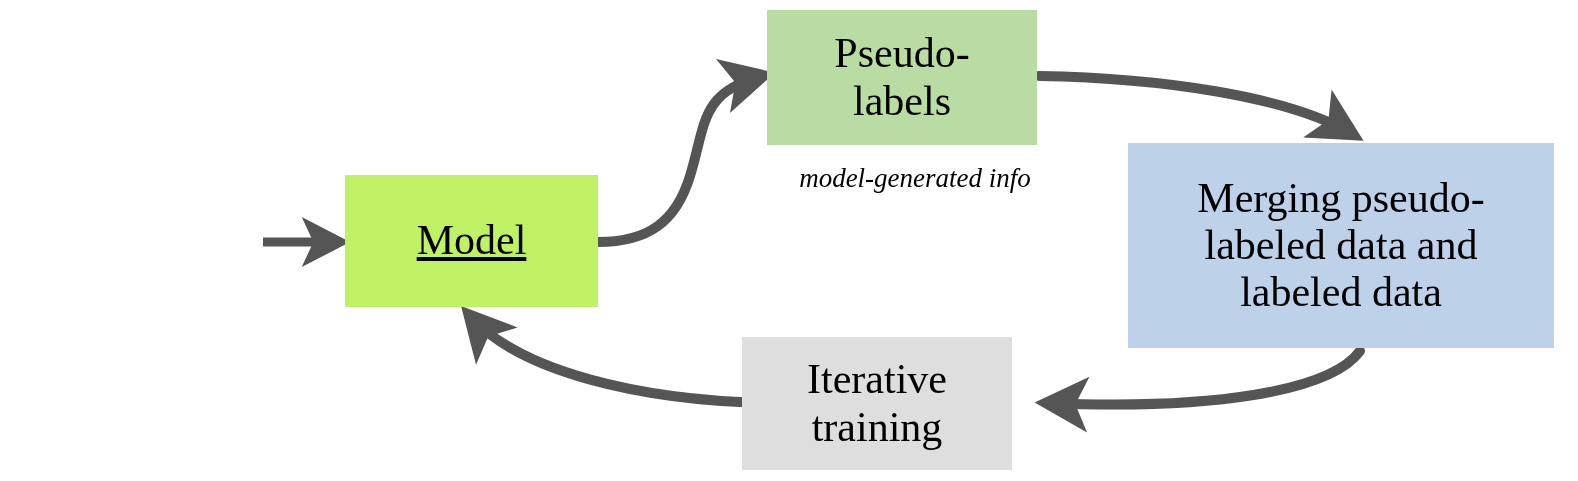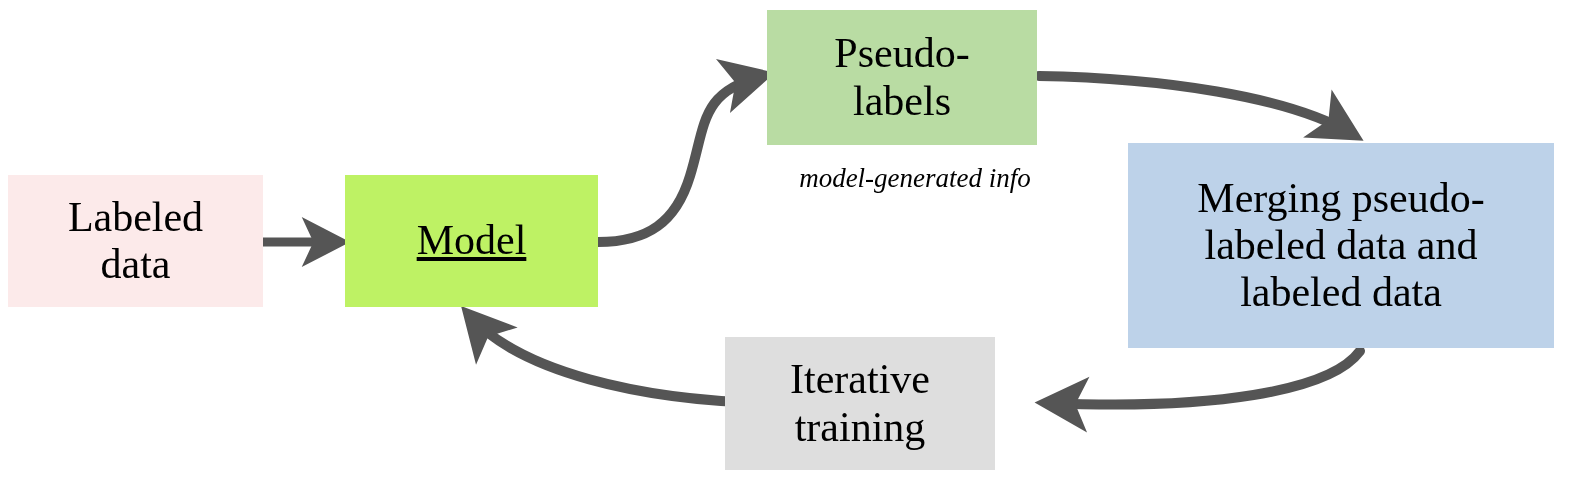--- a/index.html
+++ b/index.html
@@ -47,21 +47,21 @@
     left: 767px; top: 10px; width: 270px; height: 135px;
     background: #b9dca3;
     font-size: 42px;
   }
   #node-merging {
     left: 1128px; top: 143px; width: 426px; height: 205px;
     background: #bdd2e9;
     font-size: 42px;
   }
   #node-iterative-training {
-    left: 725px; top: 337px; width: 270px; height: 133px;
+    left: 742px; top: 337px; width: 270px; height: 133px;
     background: #dedede;
     font-size: 42px;
   }
 
   
   #edge-label-model-generated {
     position: absolute;
     left: 700px;
     top: 163px;
     width: 430px;
@@ -106,24 +106,20 @@
 
     <g>
       <path d="M 1360 351 C 1330 392, 1210 410, 1048 403" fill="none" stroke="#555555" stroke-width="10" stroke-linecap="round" marker-end="url(#ah)"></path>
     </g>
 
     <g>
       <path d="M 765 403 C 640 400, 520 372, 470 316" fill="none" stroke="#555555" stroke-width="10" stroke-linecap="round" marker-end="url(#ah)"></path>
     </g>
   </svg>
 
-  <div class="node" id="node-labeled-data">
-    <span class="label">Labeled
-data</span>
-  </div>
 
   <div class="node" id="node-model">
     <span class="label">Model</span>
   </div>
 
   <div class="node" id="node-pseudo-labels">
     <span class="label">Pseudo-
 labels</span>
   </div>
 

